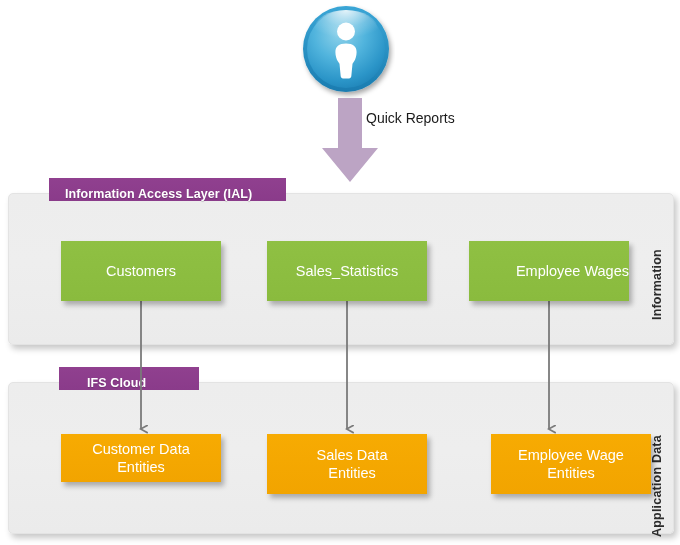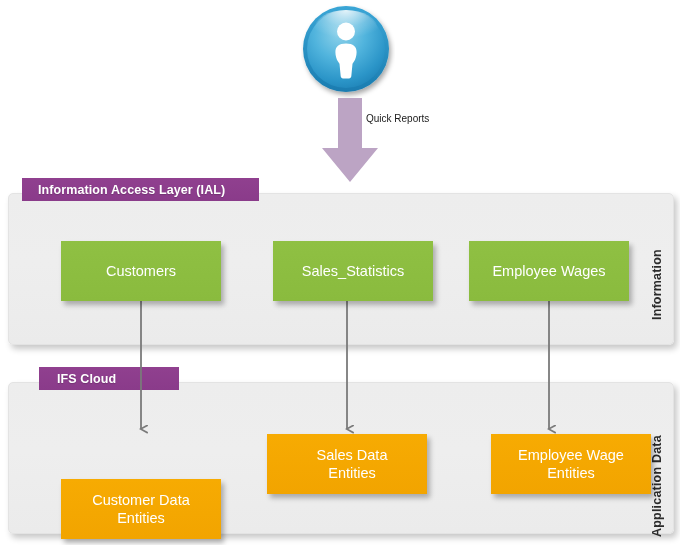--- a/index.html
+++ b/index.html
@@ -34,21 +34,21 @@
     width: 64px;
     height: 84px;
   }
   #flow-arrow svg { display: block; }
 
   
   #report-labels {
     position: absolute;
     left: 366px;
     top: 109px;
-    font-size: 10px;
+    font-size: 14px;
     color: #1a1a1a;
     line-height: 19px;
     white-space: nowrap;
   }
 
   
   .layer-panel {
     position: absolute;
     background: linear-gradient(180deg, #ededed 0%, #eeeeee 45%, #ebebeb 100%);
     border: 1px solid #e3e3e3;
@@ -72,37 +72,38 @@
   
   .panel-tab {
     position: absolute;
     background: #8e3f8e;
     background: linear-gradient(180deg, #90408f 0%, #8a3b8a 100%);
     color: #ffffff;
     font-size: 12.5px;
     font-weight: bold;
     letter-spacing: 0.1px;
     display: flex;
-    align-items: center;
+    align-items: flex-end;
     box-sizing: border-box;
     text-shadow: 0 1px 1px rgba(0,0,0,0.18);
+    margin-left: 27px;
   }
   #tab-ial {
     left: 22px;
     top: 178px;
     width: 237px;
     height: 23px;
     padding-left: 16px;
   }
   #tab-ifs {
-    left: 39px;
+    left: 32px;
     top: 367px;
     width: 140px;
     height: 23px;
-    padding-left: 18px;
+    padding-left: 28px;
   }
 
   
   .side-label {
     position: absolute;
     font-size: 12.5px;
     font-weight: bold;
     color: #2b2b2b;
     writing-mode: vertical-rl;
     transform: rotate(180deg);
@@ -137,24 +138,24 @@
   .node-box.green {
     background: #8cbd40;
     background: linear-gradient(180deg, #8fc043 0%, #8abb3e 100%);
   }
   .node-box.orange {
     background: #f5a800;
     background: linear-gradient(180deg, #f7ab02 0%, #f2a400 100%);
   }
 
   #node-customers        { left: 61px;  top: 241px; width: 160px; height: 60px; }
-  #node-sales-statistics { left: 273px; top: 241px; width: 160px; height: 60px; }
-  #node-employee-wages   { left: 469px; top: 241px; width: 160px; height: 60px; }
-
-  #node-customer-data-entities { left: 61px;  top: 434px; width: 160px; height: 60px; margin-top: 45px; }
+  #node-sales-statistics { left: 267px; top: 241px; width: 160px; height: 60px; }
+  #node-employee-wages   { left: 469px; top: 241px; width: 160px; height: 60px; justify-content: flex-end; }
+
+  #node-customer-data-entities { left: 61px;  top: 434px; width: 160px; height: 48px; }
   #node-sales-data-entities    { left: 267px; top: 434px; width: 160px; height: 60px; padding-left: 10px; }
   #node-employee-wage-entities { left: 491px; top: 434px; width: 160px; height: 60px; }
 
   
   #connectors {
     position: absolute;
     left: 0;
     top: 0;
     width: 680px;
     height: 545px;

